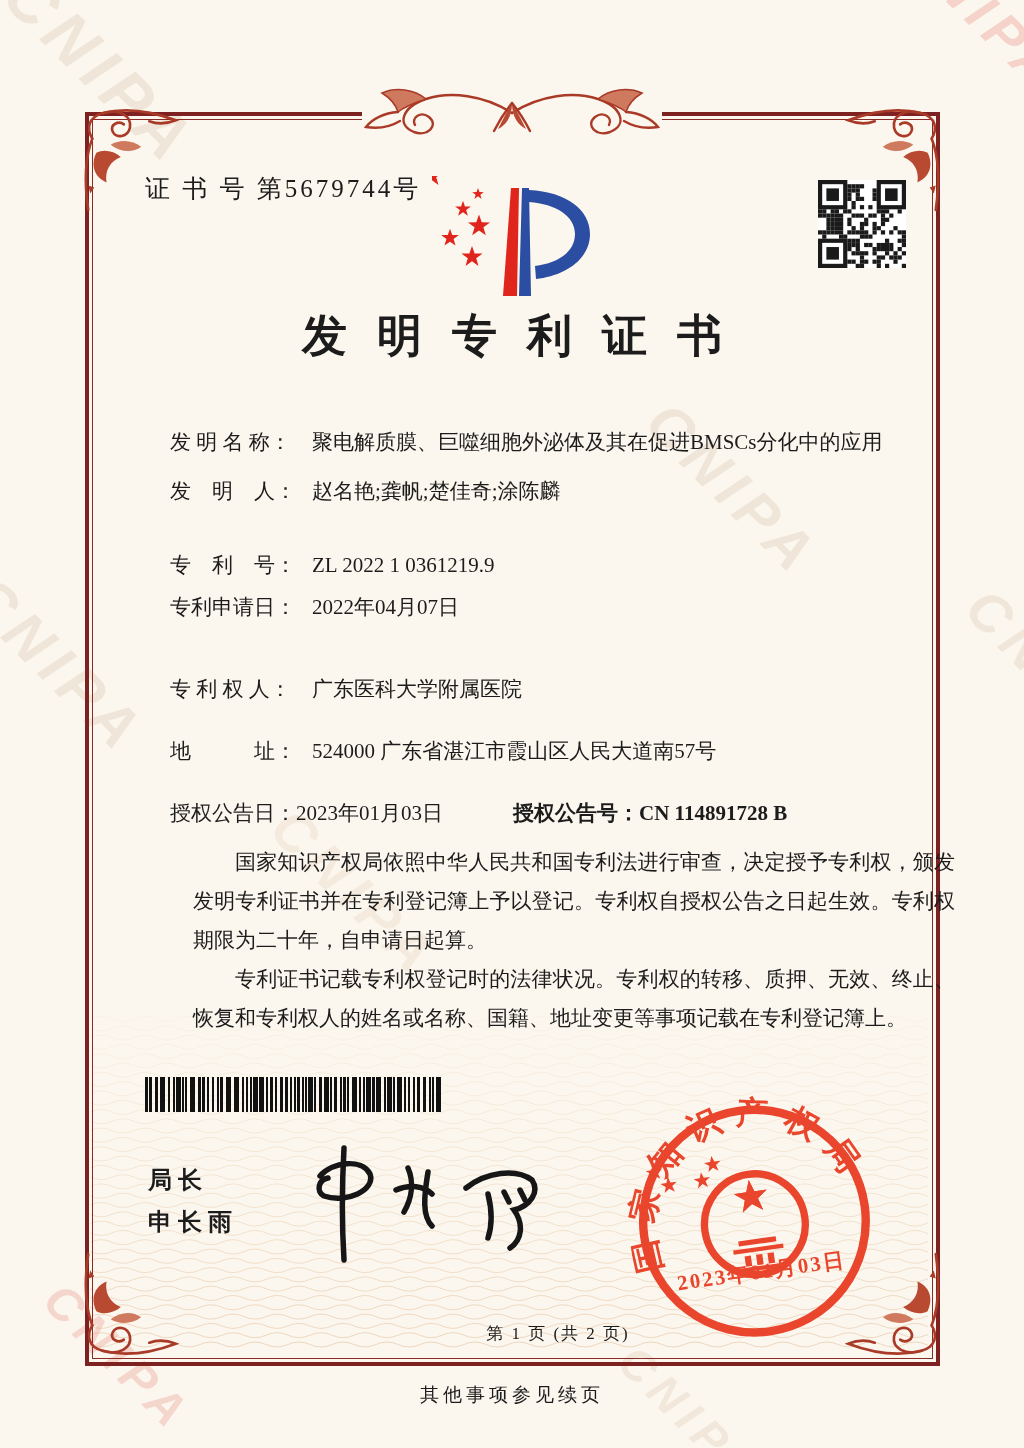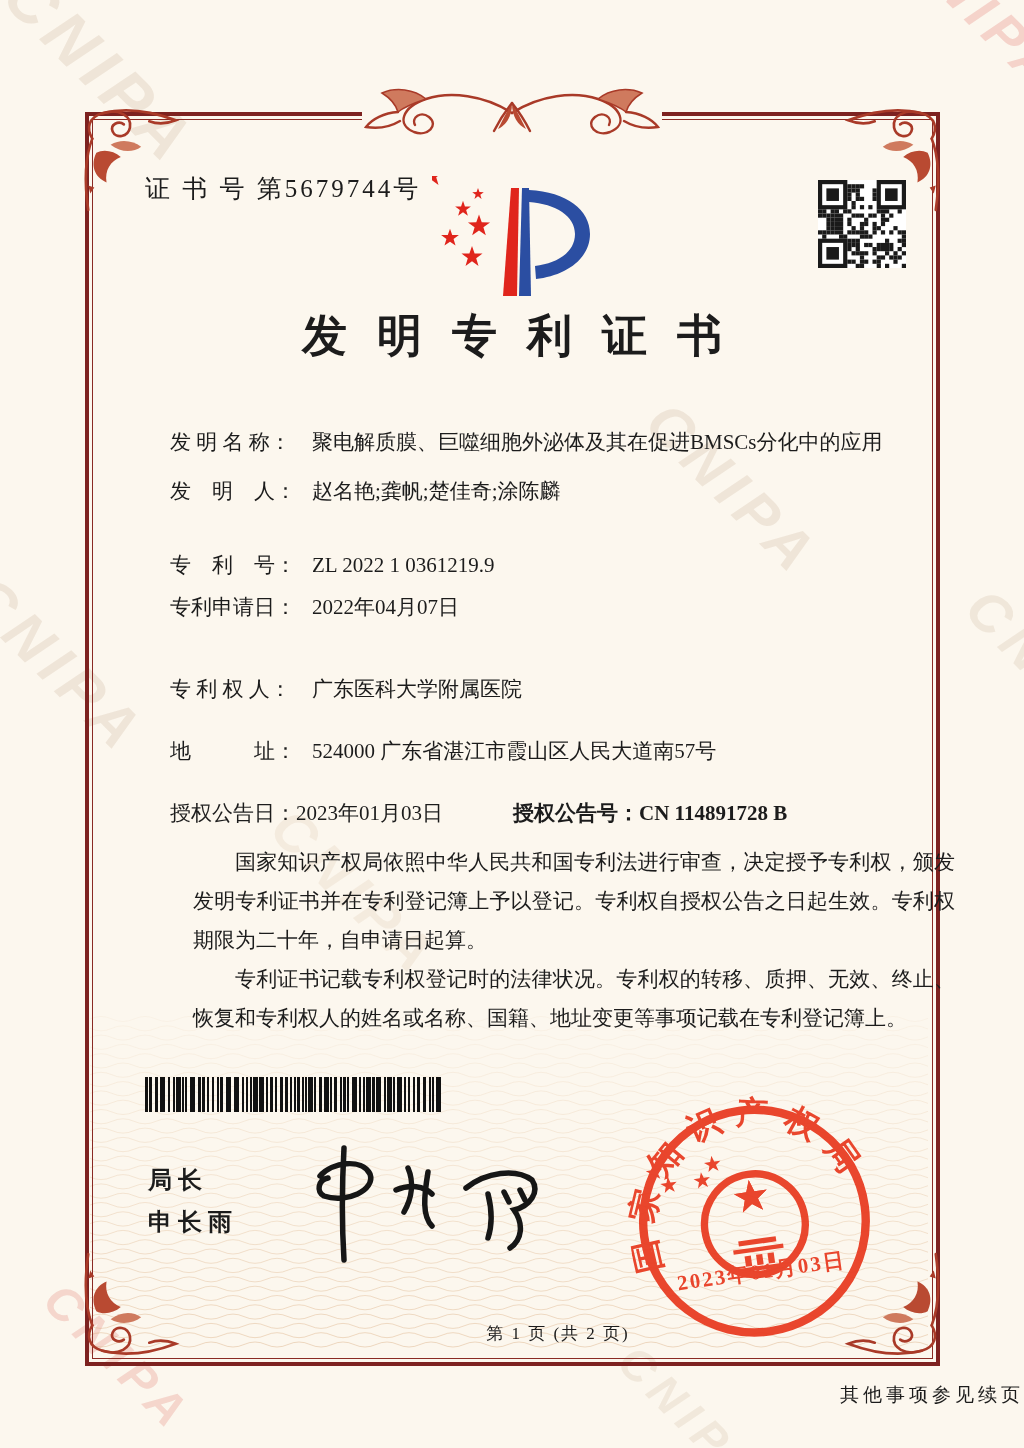--- a/index.html
+++ b/index.html
@@ -20,21 +20,21 @@
 
   .row{left:145px;width:762px;font-size:21px;white-space:nowrap;margin-left:25px;}
   .row .lbl{display:inline-block;min-width:142px;}
   .grant-right{display:inline-block;margin-left:70px;font-weight:bold;}
 
   .paras{left:145px;top:843px;width:762px;font-size:21px;line-height:39px;text-align:justify;margin-left:48px;}
   .paras p{margin:0;text-indent:2em;}
 
   .signer{left:148px;font-family:"Liberation Sans",sans-serif;font-size:24px;font-weight:700;letter-spacing:6px;}
   .page-info{left:0;top:1322px;width:1024px;text-align:center;font-size:17px;letter-spacing:2px;margin-left:46px;}
-  .footer-note{left:0;top:1382px;width:1024px;text-align:right;font-size:19px;letter-spacing:4px;}
+  .footer-note{left:0;top:1382px;width:1024px;text-align:center;font-size:19px;letter-spacing:4px;}
 
   .seal{transform:rotate(-8deg);opacity:.93;}
   svg{display:block;}
 </style>
 </head>
 <body>
 
 <svg width="0" height="0" style="position:absolute">
   <defs>
     <g id="cornerOrn" fill="none" stroke="#a93a28" stroke-width="2.6" stroke-linecap="round">

